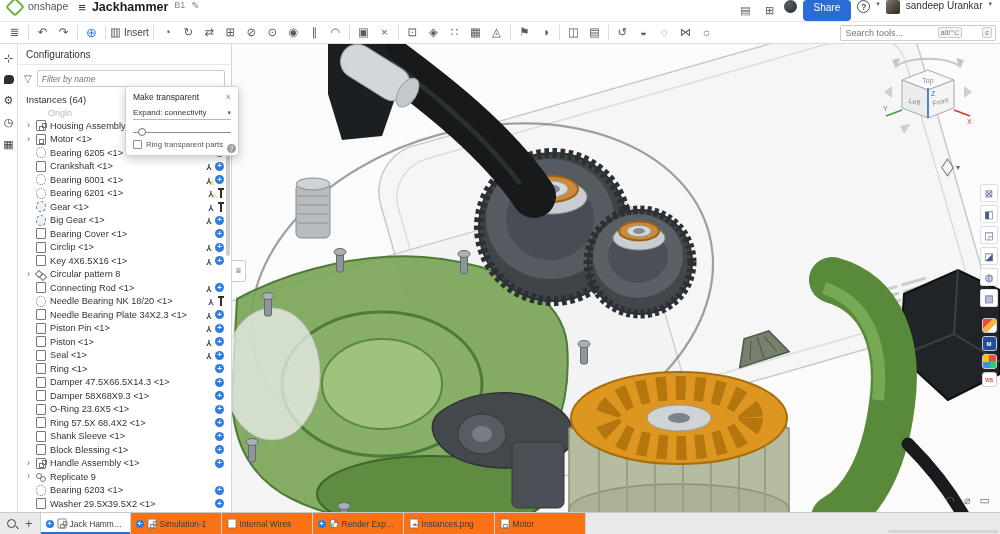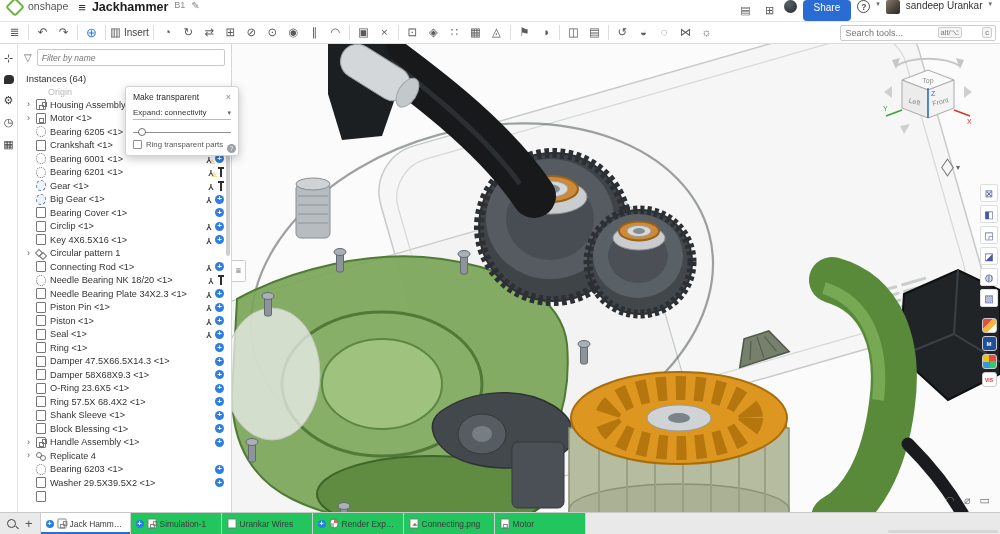--- a/index.html
+++ b/index.html
@@ -115,21 +115,21 @@
   .measure-rail{position:absolute;bottom:6px;right:10px;display:flex;gap:9px;}
   .measure-ic{font-size:11px;color:#777;line-height:1;}
   
   .tabbar{position:absolute;left:0;bottom:0;right:0;height:22px;background:#e9e9e9;border-top:1px solid #c9c9c9;
           display:flex;align-items:stretch;box-sizing:border-box;}
   .tab-tools{display:flex;align-items:center;gap:9px;padding:0 7px;}
   .mag{width:7px;height:7px;border:1.3px solid #444;border-radius:50%;position:relative;}
   .mag::after{content:"";position:absolute;width:4px;height:1.3px;background:#444;transform:rotate(45deg);right:-3.5px;bottom:-1px;}
   .plus-btn{font-size:13px;color:#555;line-height:1;}
   .tab{width:91px;display:flex;align-items:center;gap:3px;padding:0 5px;border-right:1px solid #cfcfcf;
-       background:#22c55e;box-sizing:border-box;}
+       background:#f97316;box-sizing:border-box;}
   .tab:first-of-type{border-left:1px solid #cfcfcf;}
   .tab.active{background:#fff;box-shadow:inset 0 -2px 0 #2b6cd9;}
   .tab-label{font-size:8.4px;color:#3a3a3a;white-space:nowrap;overflow:hidden;text-overflow:ellipsis;}
   .tab .badge-float{width:8px;height:8px;font-size:7px;flex:none;}
   .tab .ti{transform:scale(.9);margin-right:0;}
   .tab-scroll{position:absolute;right:2px;bottom:1px;width:110px;height:3px;background:#d6d6d6;border-radius:2px;}
 </style>
 </head>
 <body>
 
@@ -270,20 +270,21 @@
 
     <div class="left-strip" id="left-strip">
         <span class="strip-ic">⊹</span>
         <span class="bubble-icon"></span>
         <span class="strip-ic">⚙</span>
         <span class="strip-ic">◷</span>
         <span class="strip-ic">▦</span>
       </div>
 
     <div class="panel">
+      <div class="panel-title">Configurations</div>
       <div class="filter-row">
         <span class="funnel">▽</span>
         <input class="filter-input" placeholder="Filter by name" style="">
       </div>
       <div class="instances-label">Instances (64)</div>
       <div class="origin-row">Origin</div>
       <div class="tree" id="instance-list">
           <div class="trow">
             <span class="arr">›</span>
             <span class="ti ti-assembly"></span>
@@ -379,21 +380,21 @@
             <span class="ti ti-part"></span>
             <span class="tlabel">Key 4X6.5X16 &lt;1&gt;</span>
             <span class="tbadges">
               <span class="badge-mate">Y</span>
               <span class="badge-float">+</span>
             </span>
           </div>
           <div class="trow">
             <span class="arr">›</span>
             <span class="ti ti-pattern"></span>
-            <span class="tlabel">Circular pattern 1</span>
+            <span class="tlabel">Circular pattern 8</span>
             <span class="tbadges"></span>
           </div>
           <div class="trow">
             <span class="arr"></span>
             <span class="ti ti-part"></span>
             <span class="tlabel">Connecting Rod &lt;1&gt;</span>
             <span class="tbadges">
               <span class="badge-mate">Y</span>
               <span class="badge-float">+</span>
             </span>
@@ -503,21 +504,21 @@
             <span class="arr">›</span>
             <span class="ti ti-assembly"></span>
             <span class="tlabel">Handle Assembly &lt;1&gt;</span>
             <span class="tbadges">
               <span class="badge-float">+</span>
             </span>
           </div>
           <div class="trow">
             <span class="arr">›</span>
             <span class="ti ti-replicate"></span>
-            <span class="tlabel">Replicate 4</span>
+            <span class="tlabel">Replicate 9</span>
             <span class="tbadges"></span>
           </div>
           <div class="trow">
             <span class="arr"></span>
             <span class="ti ti-bearing"></span>
             <span class="tlabel">Bearing 6203 &lt;1&gt;</span>
             <span class="tbadges">
               <span class="badge-float">+</span>
             </span>
           </div>
@@ -762,30 +763,30 @@
           <span class="ti ti-assembly"></span>
           <span class="tab-label">Jack Hammer Asse...</span>
         </div>
         <div class="tab">
           <span class="badge-float">+</span>
           <span class="ti ti-assembly"></span>
           <span class="tab-label">Simulation-1</span>
         </div>
         <div class="tab">
           <span class="ti ti-part"></span>
-          <span class="tab-label">Urankar Wires</span>
+          <span class="tab-label">Internal Wires</span>
         </div>
         <div class="tab">
           <span class="badge-float">+</span>
           <span class="ti ti-render"></span>
           <span class="tab-label">Render Expand</span>
         </div>
         <div class="tab">
           <span class="ti ti-image"></span>
-          <span class="tab-label">Connecting.png</span>
+          <span class="tab-label">Instances.png</span>
         </div>
         <div class="tab">
           <span class="ti ti-partstudio"></span>
           <span class="tab-label">Motor</span>
         </div>
       </span>
     <div class="tab-scroll"></div>
   </div>
 
 </div>

